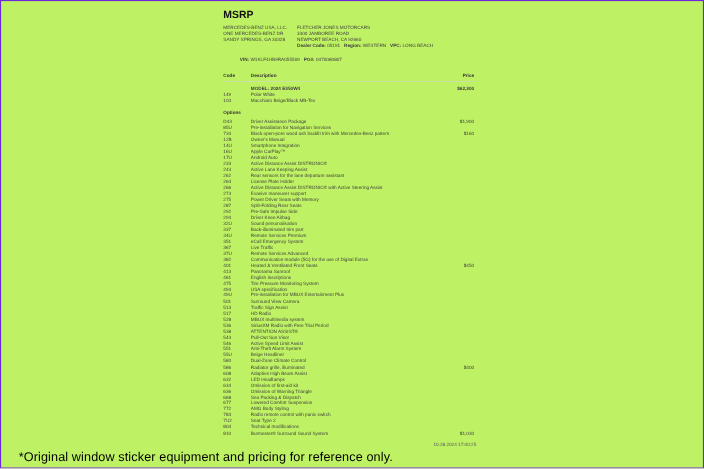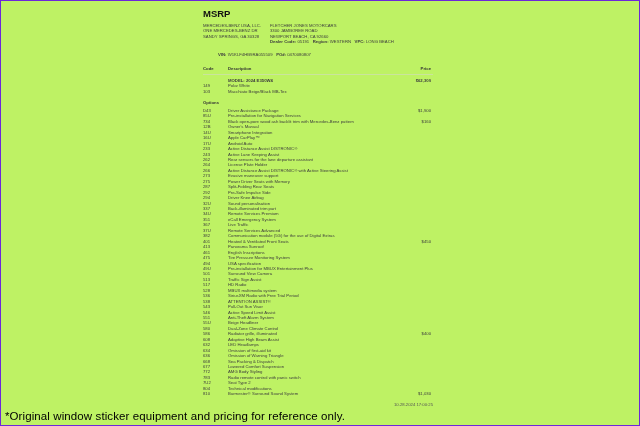--- a/index.html
+++ b/index.html
@@ -24,21 +24,21 @@
   .thead{display:flex;margin-top:18px;padding-bottom:5px;border-bottom:1px solid #d6d6d6;font-weight:bold;color:#333;}
   .col-code{width:50px;flex:none;}
   .col-desc{flex:1;white-space:nowrap;overflow:hidden;}
   .col-price{width:58px;flex:none;text-align:right;padding-right:4px;}
   .rows{margin-top:6px;}
   .row{display:flex;height:10.9px;align-items:baseline;}
   .row.bold .col-desc,.row.bold .col-price{font-weight:bold;}
   .options-label{font-weight:bold;color:#333;margin-top:11px;height:10.9px;}
   .stamp{margin-top:10px;text-align:right;color:#555;}
   #caption{
-    position:absolute;left:4px;bottom:3px;
+    position:absolute;left:16px;bottom:3px;
     font-size:11.5px;color:#000;letter-spacing:0.1px;
   }
 </style>
 </head>
 <body>
 
 <div id="frame">
   <div id="doc">
     <div class="title">MSRP</div>
 

